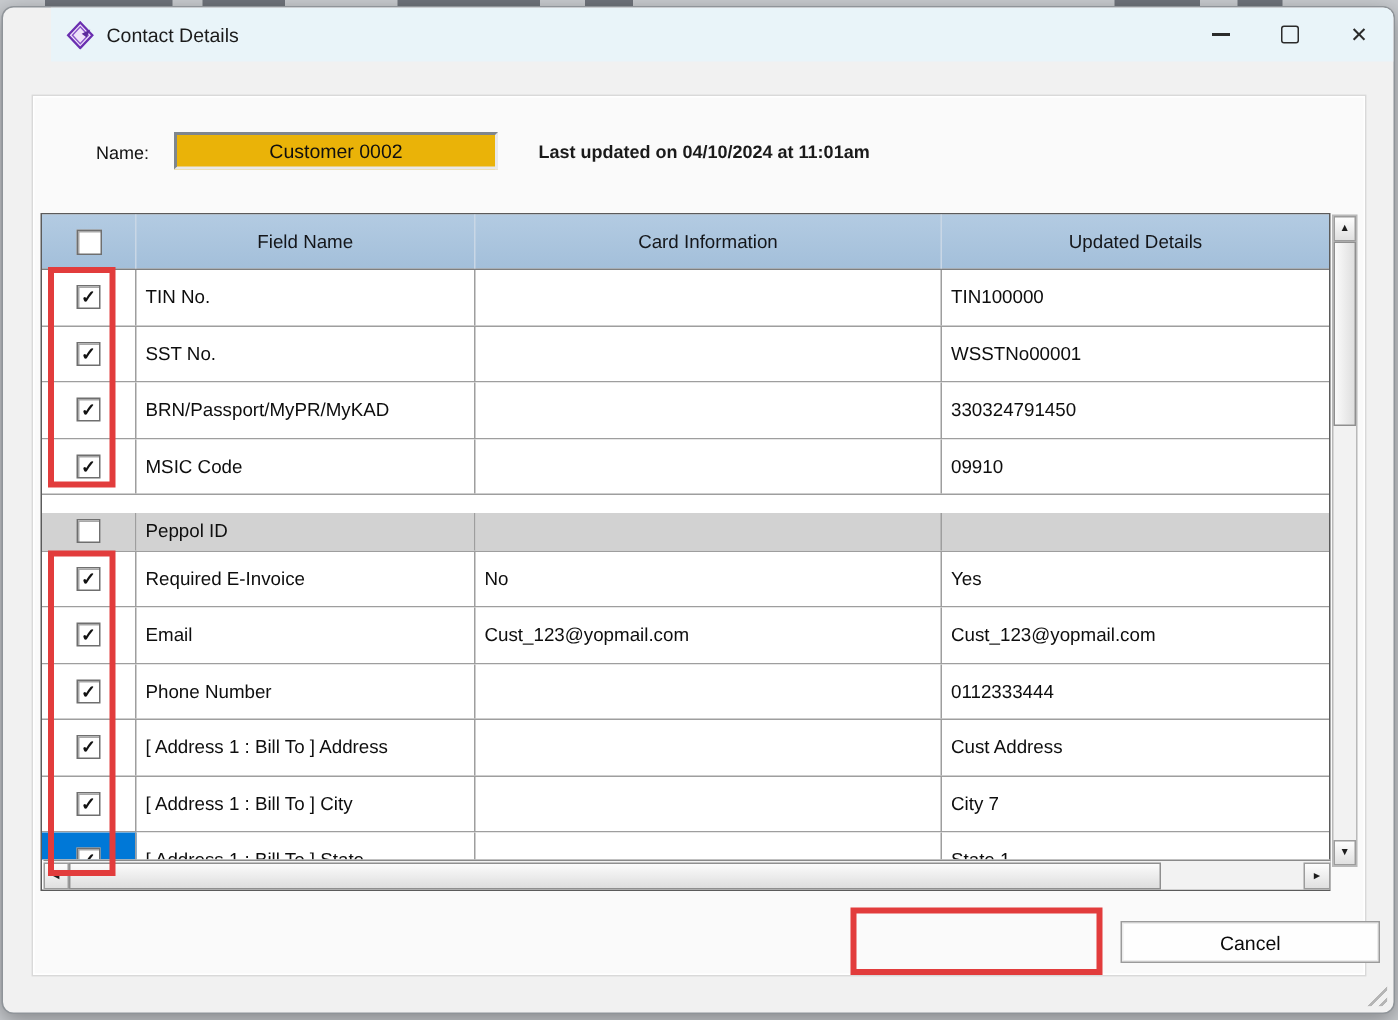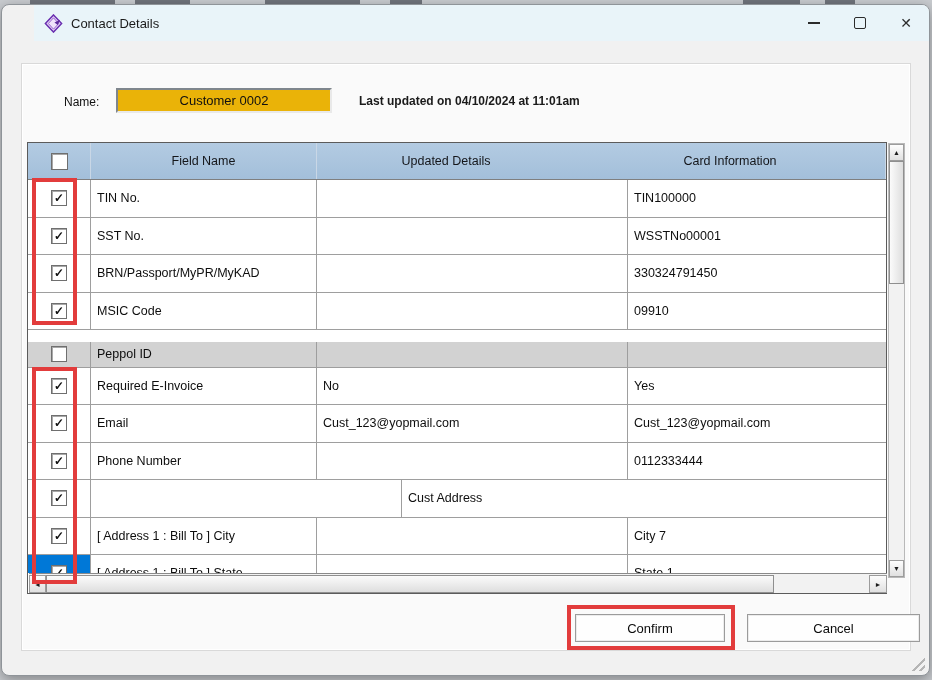--- a/index.html
+++ b/index.html
@@ -160,22 +160,22 @@
     <div class="name-box">Customer 0002</div>
     <span class="last-updated">Last updated on 04/10/2024 at 11:01am</span>
 
     <div class="table-wrap">
       <div class="grid">
         <div class="thead">
           <div class="th c0">
             <span class="checkbox"></span>
           </div>
           <div class="th c1">Field Name</div>
+          <div class="th c2">Card Information</div>
           <div class="th c3">Updated Details</div>
-          <div class="th c2">Card Information</div>
         </div>
 
         <div class="tbody" id="row-container">
             <div class="trow">
               <div class="cell cb-cell">
                 <span class="checkbox">✓</span>
               </div>
               <div class="cell field-cell">TIN No.</div>
               <div class="cell card-cell"></div>
               <div class="cell updated-cell">TIN100000</div>
@@ -233,20 +233,21 @@
                 <span class="checkbox">✓</span>
               </div>
               <div class="cell field-cell">Phone Number</div>
               <div class="cell card-cell"></div>
               <div class="cell updated-cell">0112333444</div>
             </div>
             <div class="trow">
               <div class="cell cb-cell">
                 <span class="checkbox">✓</span>
               </div>
+              <div class="cell field-cell">[ Address 1 : Bill To ] Address</div>
               <div class="cell card-cell"></div>
               <div class="cell updated-cell">Cust Address</div>
             </div>
             <div class="trow">
               <div class="cell cb-cell">
                 <span class="checkbox">✓</span>
               </div>
               <div class="cell field-cell">[ Address 1 : Bill To ] City</div>
               <div class="cell card-cell"></div>
               <div class="cell updated-cell">City 7</div>
@@ -276,21 +277,20 @@
         <div class="sbtn v-up">
             <span>▲</span>
           </div>
         <div class="v-thumb"></div>
         <div class="sbtn v-down">
             <span>▼</span>
           </div>
       </div>
     </div>
 
-    <div class="btn btn-confirm">Confirm</div>
     <div class="btn btn-cancel">Cancel</div>
 
     <div class="annotation ann-checks-top"></div>
     <div class="annotation ann-checks-bottom"></div>
     <div class="annotation ann-confirm"></div>
   </div>
 
   <div class="resize-grip"></div>
 </div>
 

